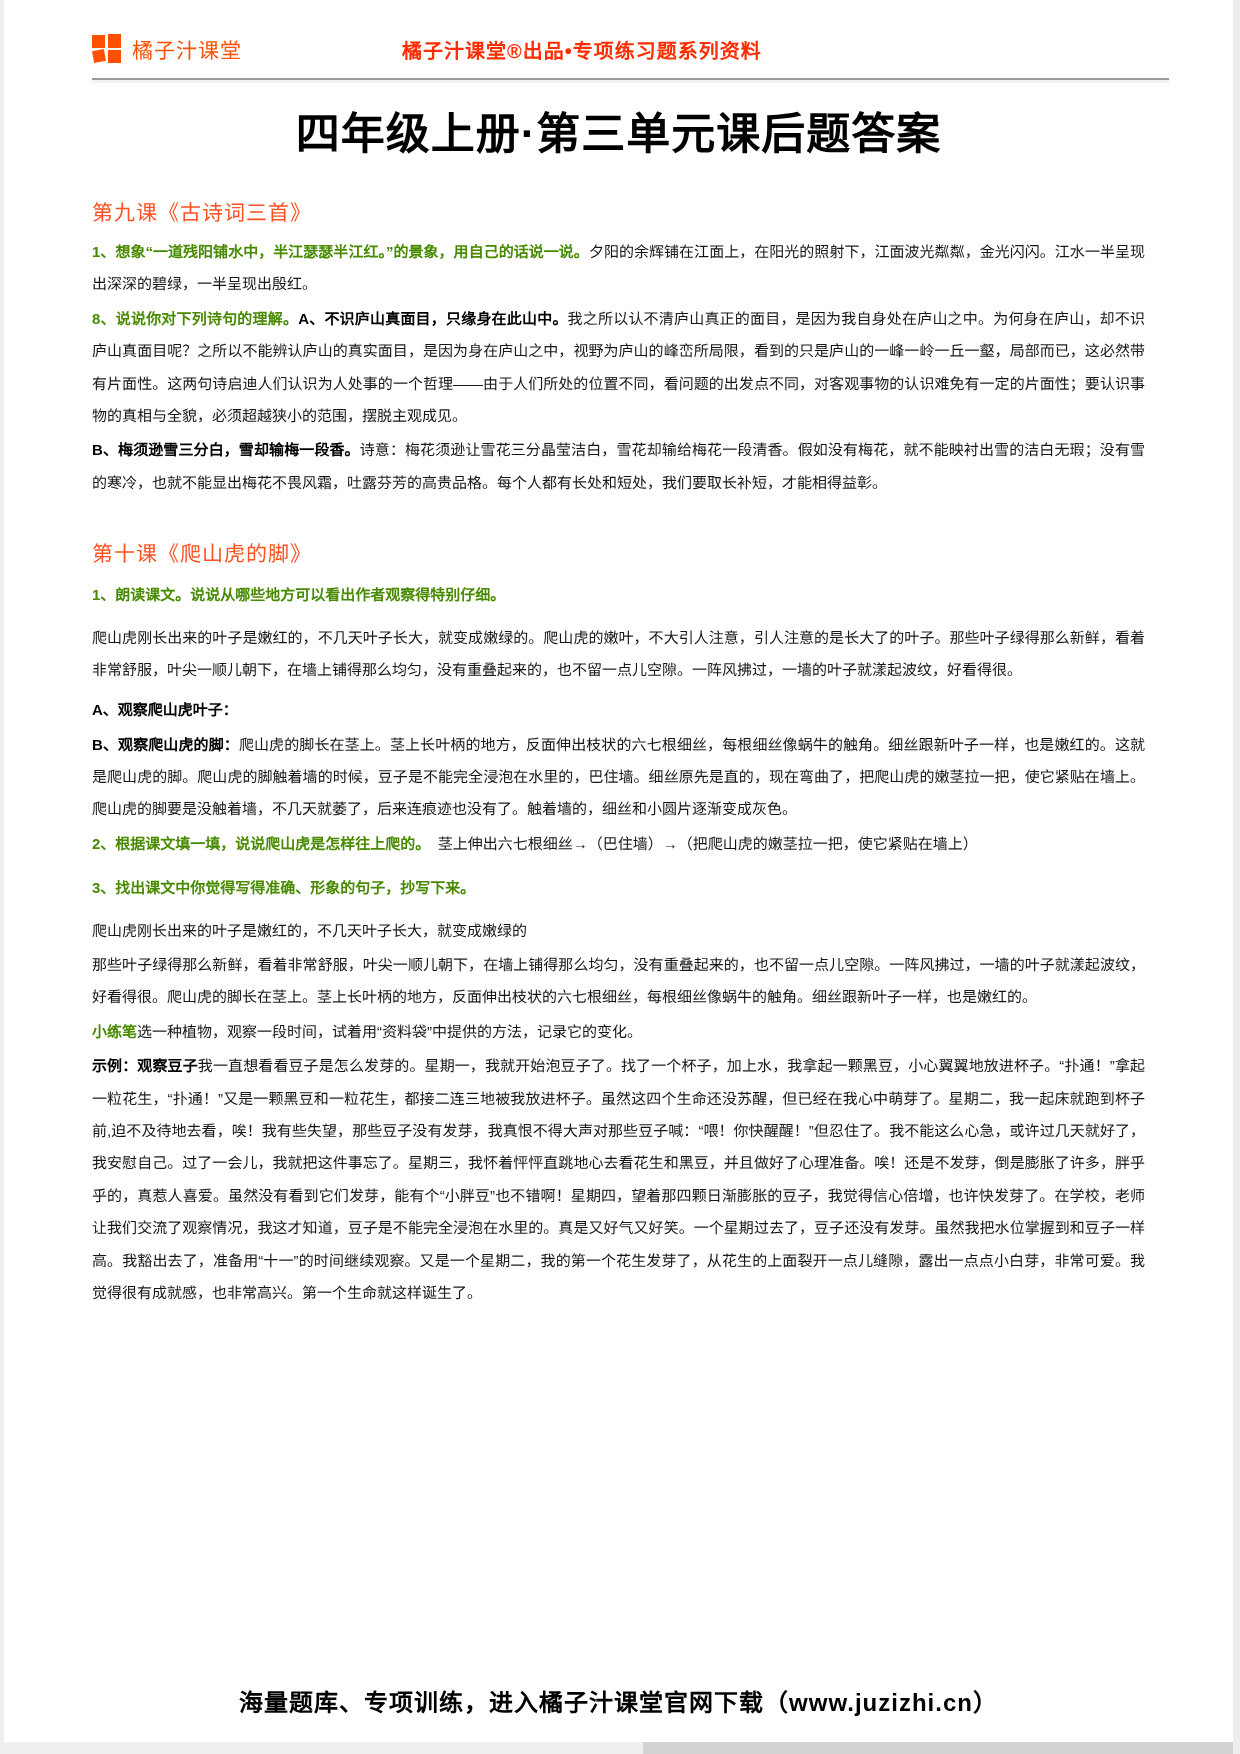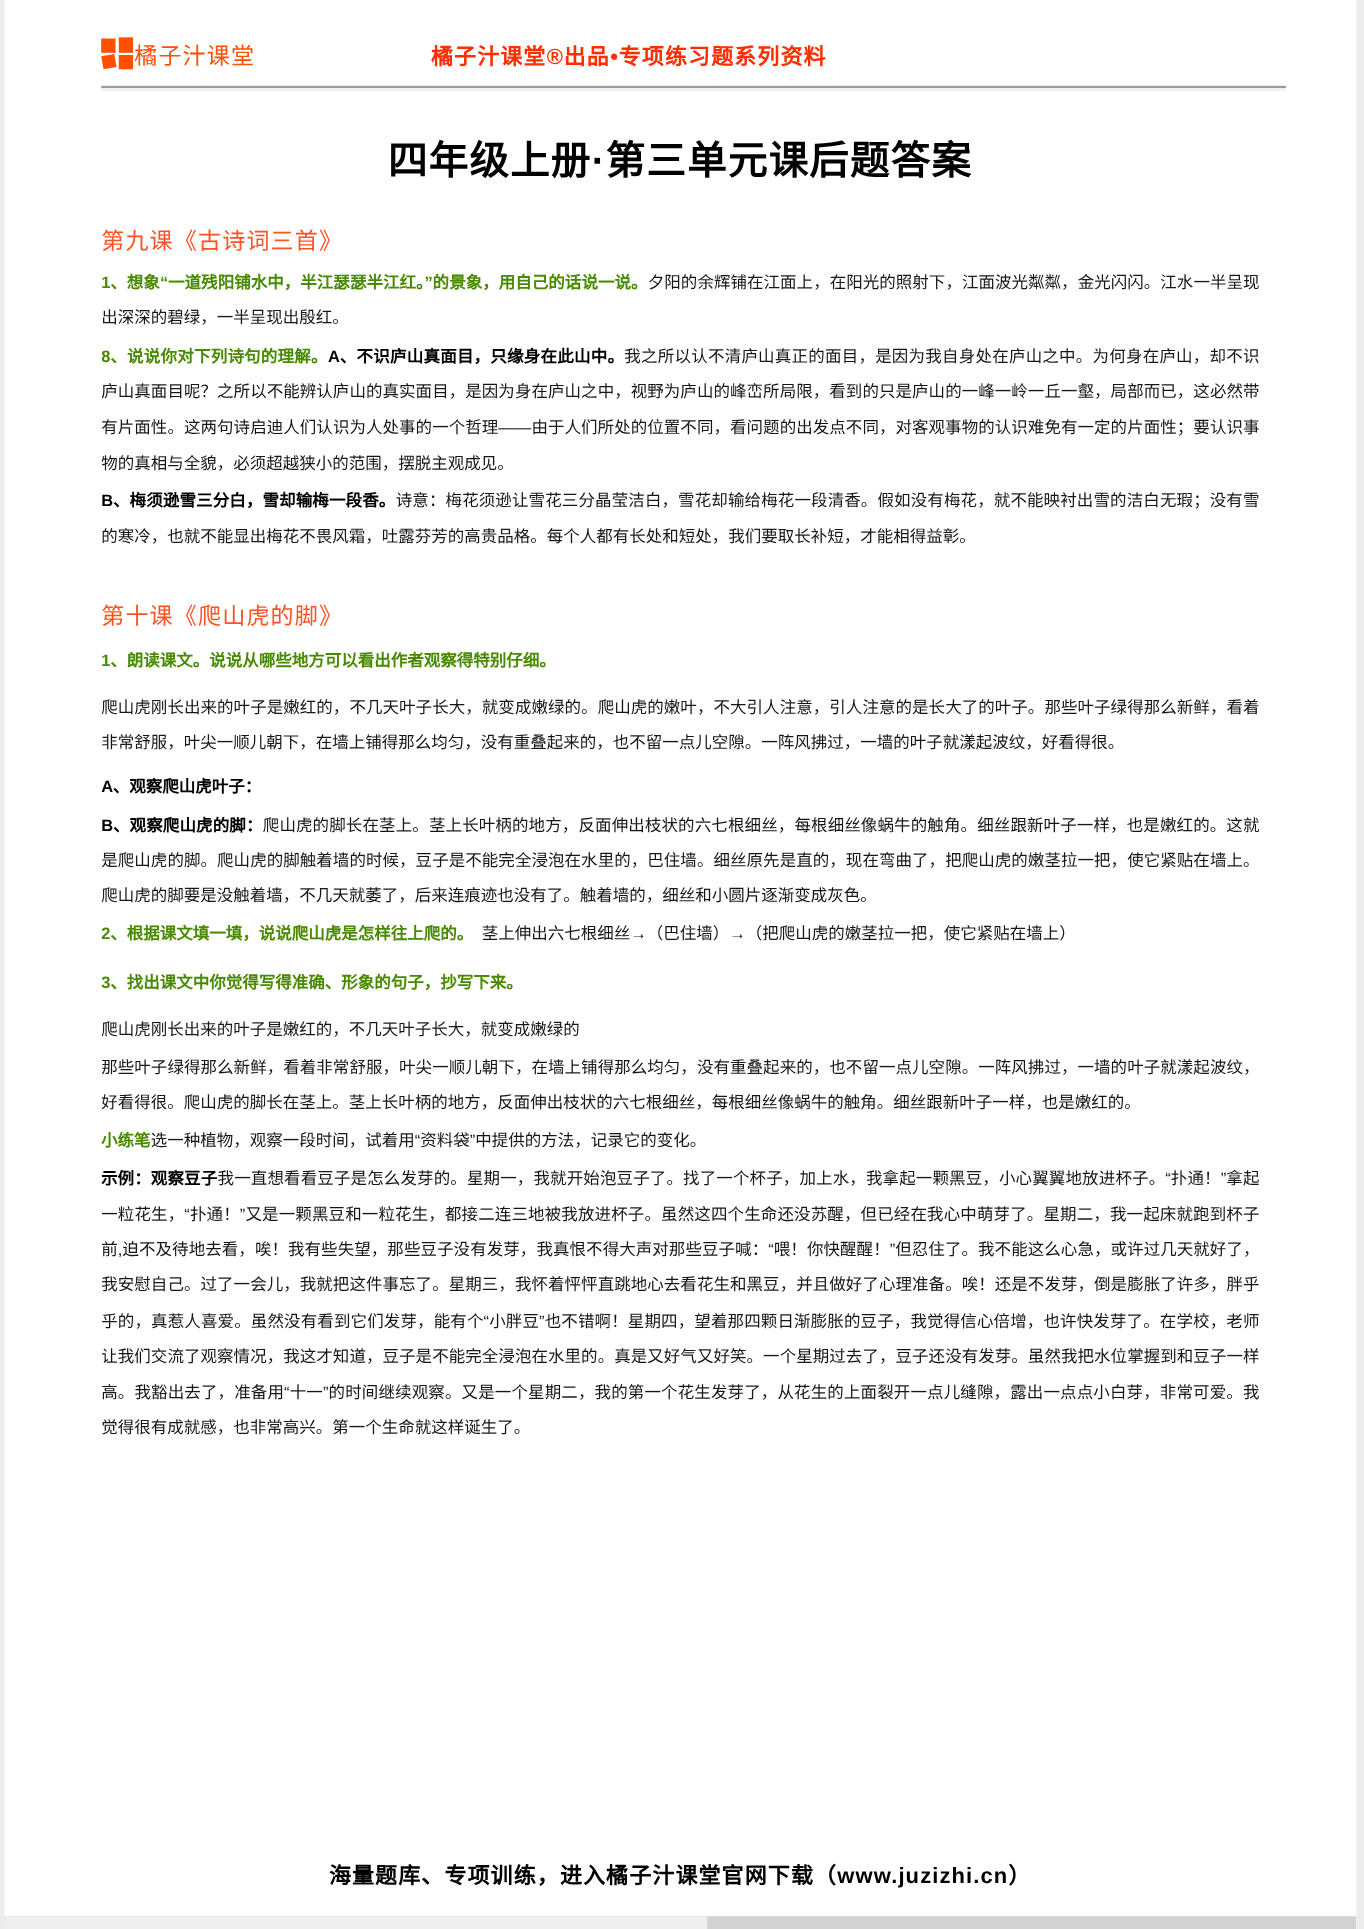--- a/index.html
+++ b/index.html
@@ -20,21 +20,21 @@
   
   .header {
     display: flex;
     align-items: center;
     margin: 0 64px 0 88px;
     padding-top: 34px;
     padding-bottom: 14px;
     border-bottom: 2px solid #9b9b9b;
     box-shadow: 0 3px 0 rgba(0,0,0,0.05);
   }
-  .logo { display: flex; align-items: center; gap: 0; }
+  .logo { display: flex; align-items: center; gap: 10px; }
   .logo-icon { position: relative; width: 30px; height: 30px; flex: 0 0 30px; }
   .logo-icon i { position: absolute; background: #ff5000; display: block; }
   .logo-icon .sq1 { left: 0;  top: 1px;  width: 13px; height: 13px; }
   .logo-icon .sq2 { left: 16px; top: 0;  width: 13px; height: 14px; }
   .logo-icon .sq3 { left: 1px; top: 16px; width: 12px; height: 12px; transform: rotate(-10deg); }
   .logo-icon .sq4 { left: 16px; top: 16px; width: 13px; height: 13px; }
   .logo-text { color: #ff5000; font-size: 21px; letter-spacing: 1px; }
   .slogan {
     margin-left: 160px;
     color: #ff2d00;
@@ -44,24 +44,24 @@
   }
 
   
   .content { padding: 0 88px; }
 
   .edition { margin-top: 30px; font-size: 22px; font-weight: bold; color: #000; }
   .edition .bullet { font-size: 14px; vertical-align: 3px; margin-right: 10px; }
 
   .doc-title {
     text-align: center;
-    font-size: 36px;
+    font-size: 44px;
     font-weight: bold;
     color: #000;
-    margin: 36px 0 34px 0;
+    margin: 18px 0 34px 0;
     letter-spacing: 1px;
   }
 
   .sec-heading {
     color: #ff5222;
     font-size: 21px;
     margin: 38px 0 10px 0;
     letter-spacing: 1px;
   }
   .sec-heading.first { margin-top: 30px; }
@@ -78,21 +78,21 @@
 
   .lead  { color: #488a00; font-weight: bold; }
   .blabel{ color: #000; font-weight: bold; }
 
   
   .footer {
     position: absolute;
     left: 0; right: 0;
     bottom: 36px;
     text-align: center;
-    font-size: 20px;
+    font-size: 24px;
     font-weight: bold;
     color: #000;
     letter-spacing: 1px;
   }
   .bottom-bar {
     position: absolute;
     left: 0; right: 0; bottom: 0;
     height: 12px;
     background: #d3d3d3;
   }

